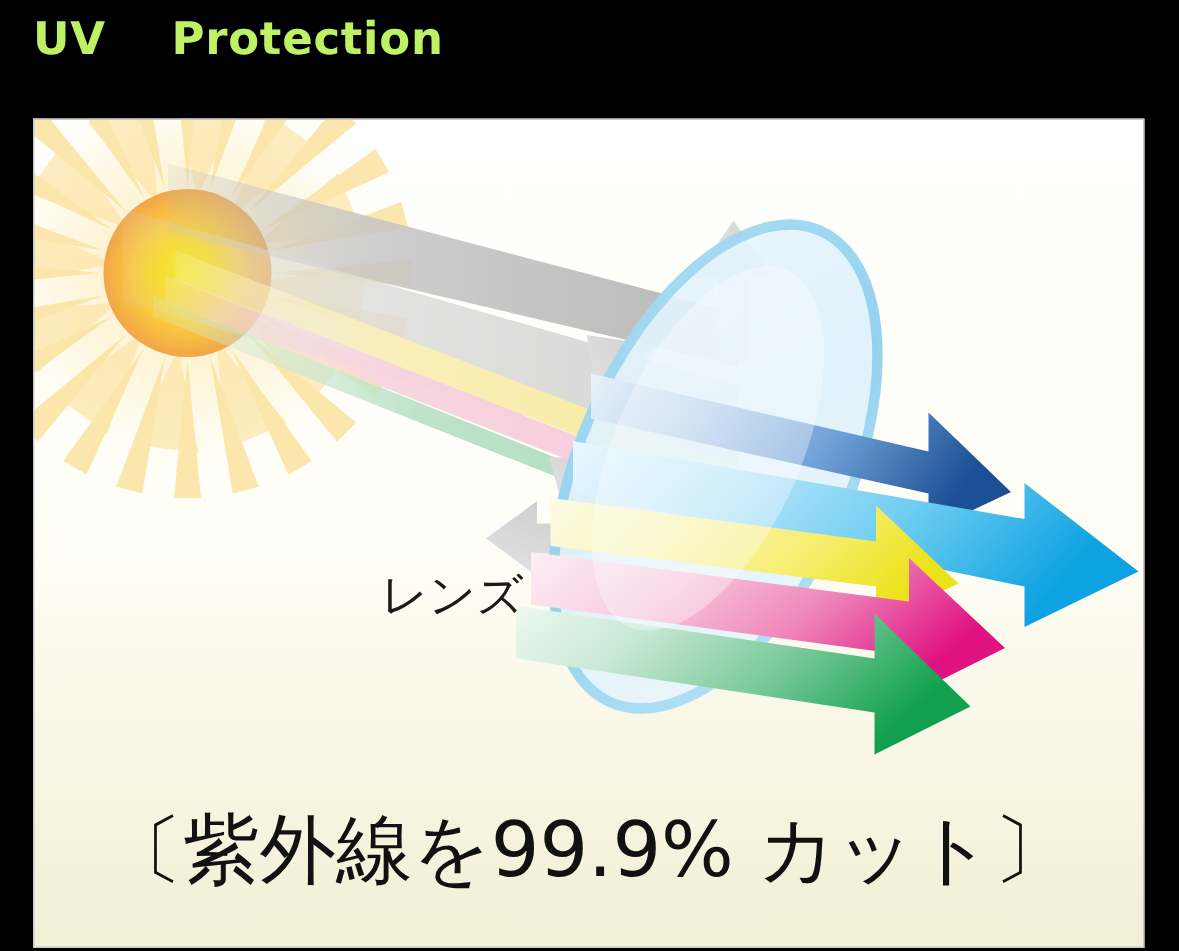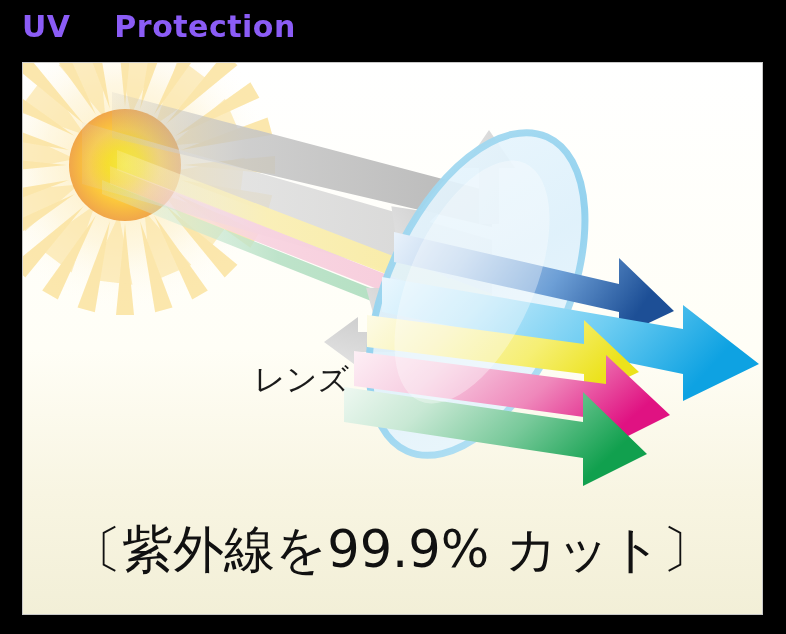--- a/index.html
+++ b/index.html
@@ -20,32 +20,32 @@
     width: 786px;
     height: 634px;
     background: #000000;
   }
   #title {
     position: absolute;
     left: 22px;
     top: 6px;
     width: 600px;
     height: 42px;
-    color: #8b5cf6;
+    color: #bef264;
     font-size: 30px;
     font-weight: bold;
     letter-spacing: 0.5px;
     line-height: 42px;
     white-space: pre;
     font-family: "DejaVu Sans", "Liberation Sans", sans-serif;
   }
   #card {
     position: absolute;
     left: 22px;
-    top: 62px;
+    top: 79px;
     width: 741px;
     height: 553px;
     overflow: hidden;
     background: #ffffff;
   }
   #card svg {
     display: block;
     width: 741px;
     height: 553px;
   }

